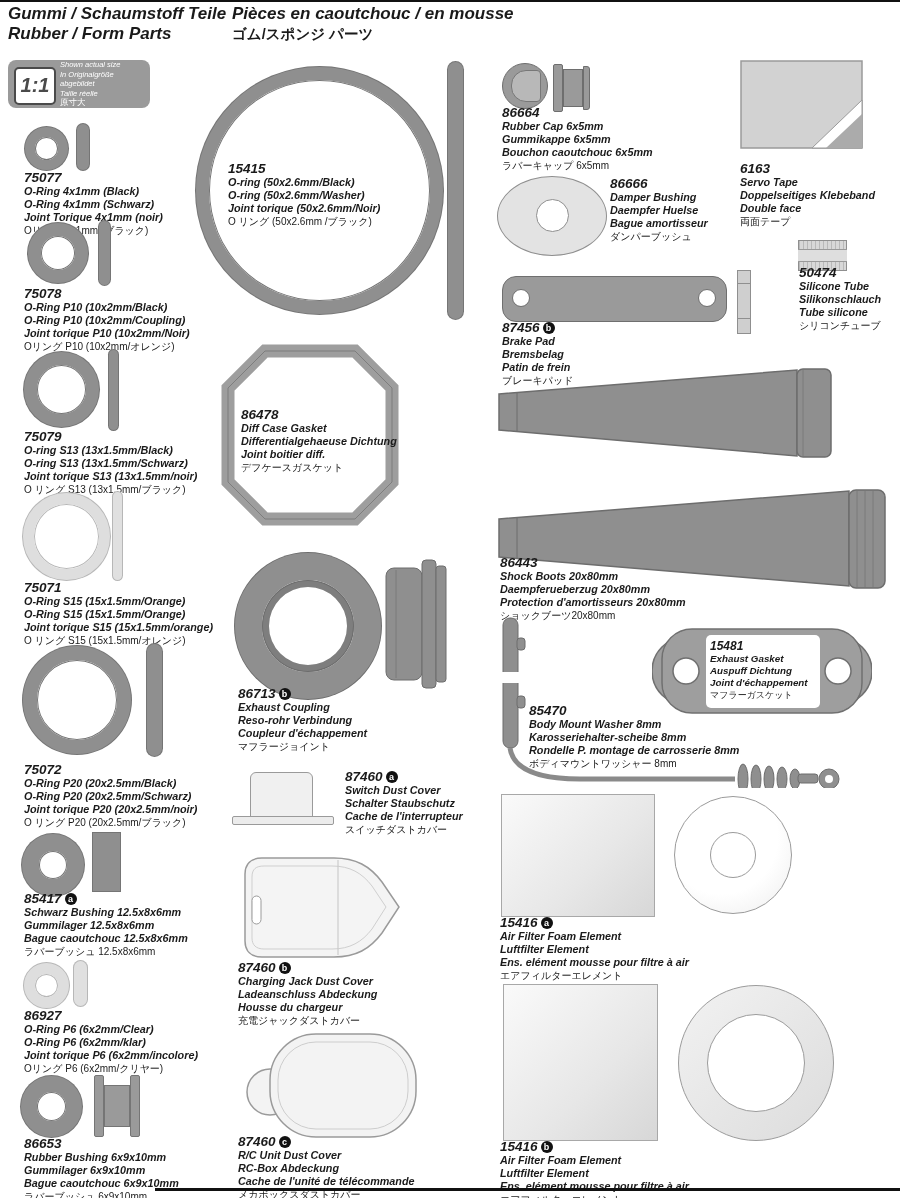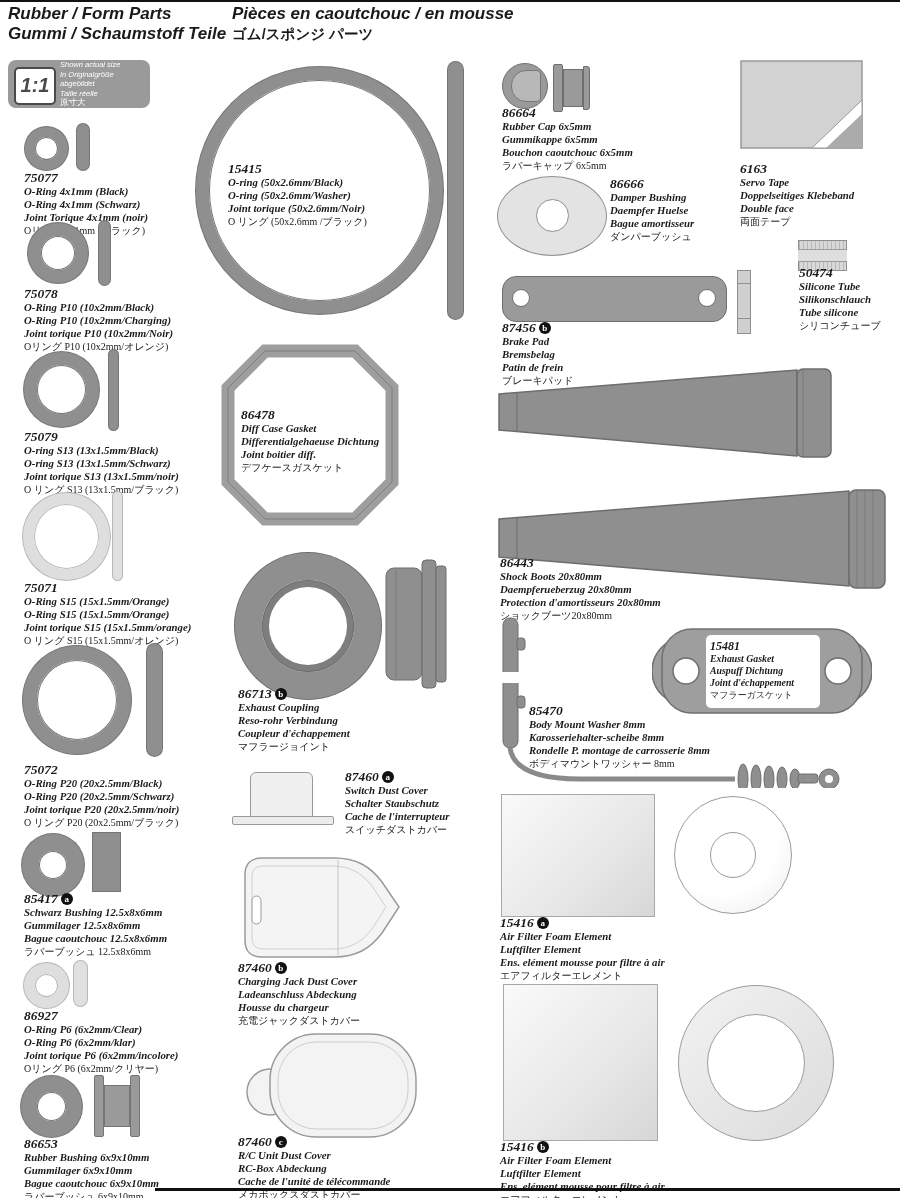--- a/index.html
+++ b/index.html
@@ -1,20 +1,20 @@
 <!DOCTYPE html>
 <html><head>
 <meta charset="utf-8">
 <style>
   html,body{margin:0;padding:0;background:#ffffff;}
   #page{position:relative;width:900px;height:1198px;background:#fff;overflow:hidden;
         font-family:"Liberation Sans",sans-serif;color:#1a1a1a;}
   .abs{position:absolute;}
   
-  .label{position:absolute;line-height:13px;white-space:nowrap;font-family:Liberation Serif, serif;}
+  .label{position:absolute;line-height:13px;white-space:nowrap;}
   .pn{font-size:13.5px;font-weight:bold;font-style:italic;line-height:15px;}
   .ln{font-size:10.8px;font-weight:bold;font-style:italic;}
   .ja{font-size:10px;font-weight:normal;font-style:normal;}
   .badge{display:inline-block;width:12px;height:12px;background:#111;color:#fff;border-radius:50%;
          font-style:normal;font-size:9px;font-weight:bold;text-align:center;line-height:12px;
          vertical-align:1px;margin-left:3px;}
   
   .ring{position:absolute;border-radius:50%;box-sizing:border-box;background:#fff;}
   .ring.dark{border:10px solid #8f8f8f;box-shadow:0 0 0 1px #757575, inset 0 0 0 1px #757575;}
   .ring.light{border:10px solid #dedede;box-shadow:0 0 0 1px #b7b7b7, inset 0 0 0 1px #b7b7b7;}
@@ -39,22 +39,22 @@
   .hole{position:absolute;border-radius:50%;box-sizing:border-box;background:#fff;border:1px solid #9b9b9b;}
 </style>
 </head>
 <body>
 
 <div id="page">
 
   <div class="rule" style="left:0;top:0;width:900px;height:2px"></div>
 
   <div class="h-title" style="left:8px;top:4px">
+    <div>Gummi / Schaumstoff Teile</div>
     <div>Rubber / Form Parts</div>
-    <div>Gummi / Schaumstoff Teile</div>
   </div>
   <div class="h-title" style="left:232px;top:4px">
     <div>Pièces en caoutchouc / en mousse</div>
     <div class="h-ja">ゴム/スポンジ パーツ</div>
   </div>
 
   <div class="scalebadge">
     <div class="scalebox">1:1</div>
     <div class="scaletext">
       <div>Shown actual size</div>
@@ -72,21 +72,21 @@
     <div class="ln">O-Ring 4x1mm (Schwarz)</div>
     <div class="ln">Joint Torique 4x1mm (noir)</div>
     <div class="ja">Oリング 4x1mm (ブラック)</div>
   </div>
 
   <div class="ring dark" style="left:28px;top:223px;width:60px;height:60px;border-width:13px"></div>
   <div class="bar dark" style="left:99px;top:221px;width:11px;height:64px"></div>
   <div class="label" style="left:24px;top:286px">
     <div class="pn">75078</div>
     <div class="ln">O-Ring P10 (10x2mm/Black)</div>
-    <div class="ln">O-Ring P10 (10x2mm/Charging)</div>
+    <div class="ln">O-Ring P10 (10x2mm/Coupling)</div>
     <div class="ln">Joint torique P10 (10x2mm/Noir)</div>
     <div class="ja">Oリング P10 (10x2mm/オレンジ)</div>
   </div>
 
   <div class="ring dark" style="left:24px;top:352px;width:75px;height:75px;border-width:13px"></div>
   <div class="bar dark" style="left:109px;top:350px;width:9px;height:80px"></div>
   <div class="label" style="left:24px;top:429px">
     <div class="pn">75079</div>
     <div class="ln">O-ring S13 (13x1.5mm/Black)</div>
     <div class="ln">O-ring S13 (13x1.5mm/Schwarz)</div>

